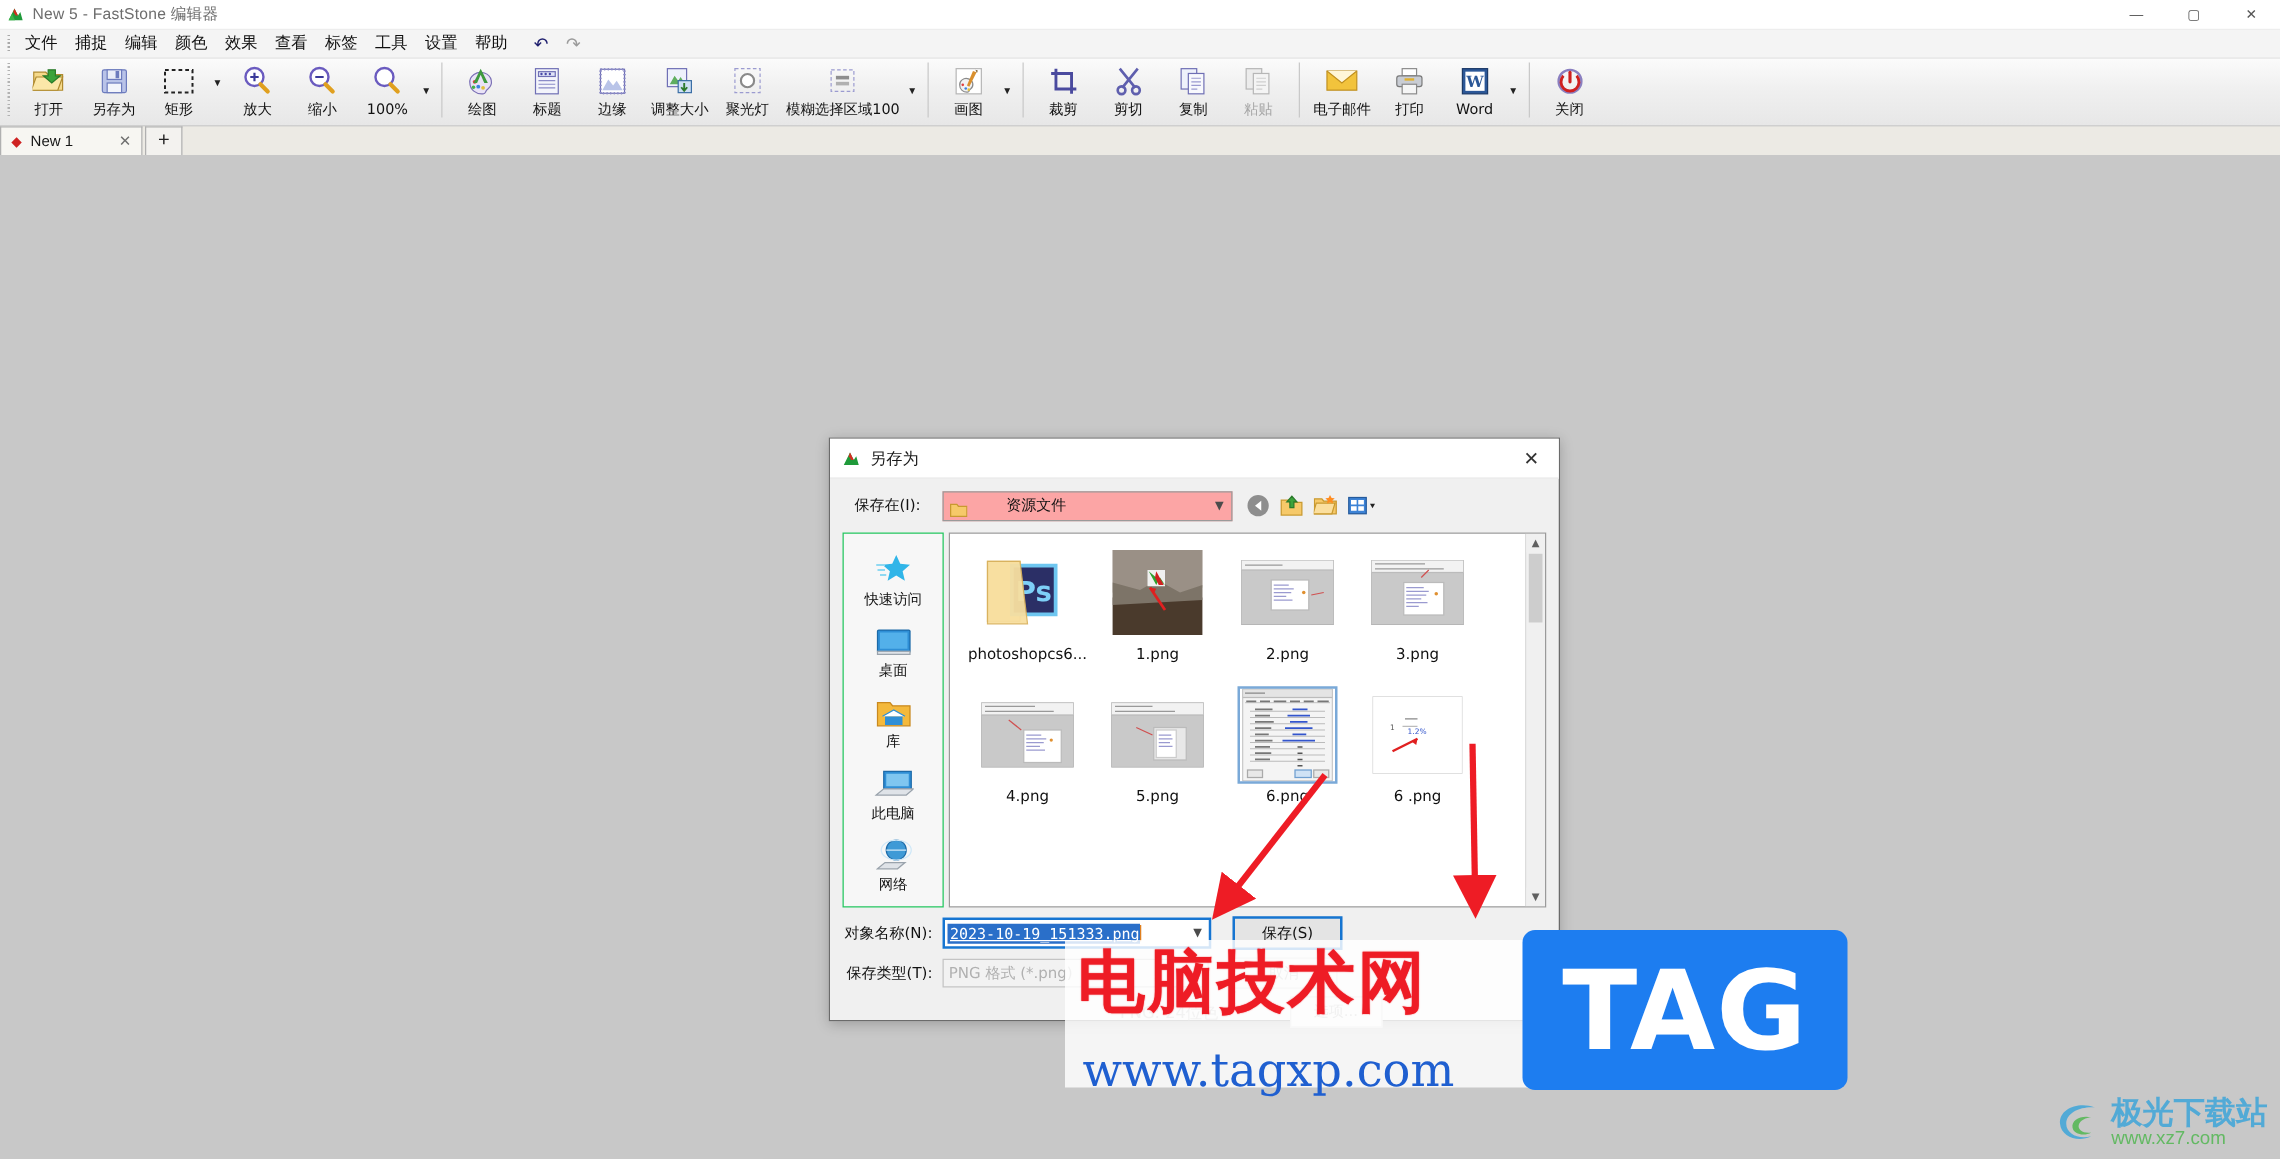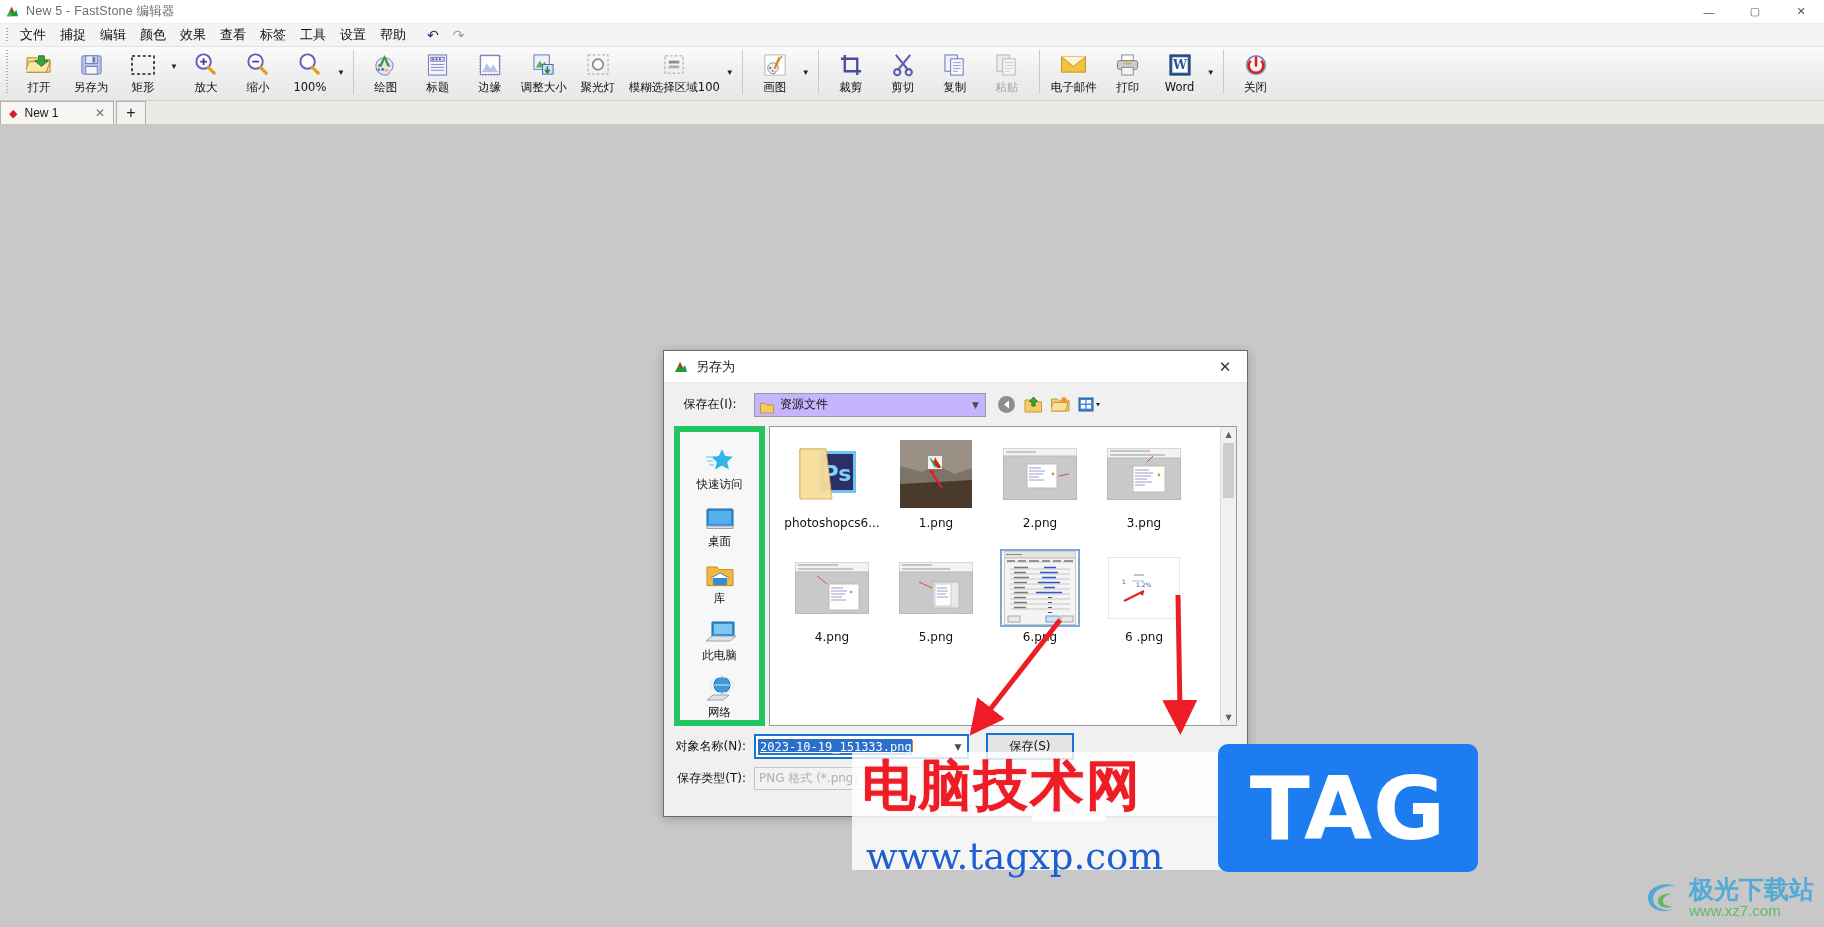--- a/index.html
+++ b/index.html
@@ -121,35 +121,35 @@
   .dlg-title .close {
     margin-left:auto; width:44px; height:31px; display:flex;
     align-items:center; justify-content:center; color:#333; font-size:15px;
   }
 
   .dlg-body { padding:9px 10px 0 10px; position:relative; height:434px; box-sizing:border-box; }
 
   .row-lookin { display:flex; align-items:center; height:25px; }
   .lbl-lookin { font-size:12px; color:#111; width:72px; text-align:center; margin-right:8px; }
   .combo {
-    height:22px; background:#c4b5fd; border:1px solid #9a9a9a;
-    display:flex; align-items:center; width:230px; position:relative;
+    height:22px; background:#fca5a5; border:1px solid #9a9a9a;
+    display:flex; align-items:center; width:230px; position:relative;gap:25px;
   }
   .combo .folder-ico { width:14px; height:12px; margin:0 6px 0 5px; position:relative; }
   .combo .val { font-size:12px; color:#111; }
   .combo .chev {
     margin-left:auto; width:19px; height:20px; display:flex;
     align-items:center; justify-content:center; color:#4b4b4b; font-size:9px;
   }
   .nav-icons { display:flex; align-items:center; gap:8px; margin-left:11px; }
   .nav-ico { width:19px; height:19px; position:relative; display:block; }
 
   .main-area { display:flex; margin-top:9px; height:300px; }
   .places {
-    width:79px; background:#f7f7f7; border:6px solid #22c55e;
+    width:79px; background:#f7f7f7; border:1px solid #22c55e;
     display:flex; flex-direction:column; align-items:center; padding-top:8px;
   }
   .place { width:100%; display:flex; flex-direction:column; align-items:center; padding:4px 0 5px 0; }
   .place .pi { height:30px; display:flex; align-items:flex-end; justify-content:center; }
   .place .pl { font-size:11.5px; color:#111; margin-top:3px; }
 
   .filelist {
     flex:1; margin-left:4px; background:#fff; border:1px solid #9a9a9a;
     position:relative; overflow:hidden;
   }

